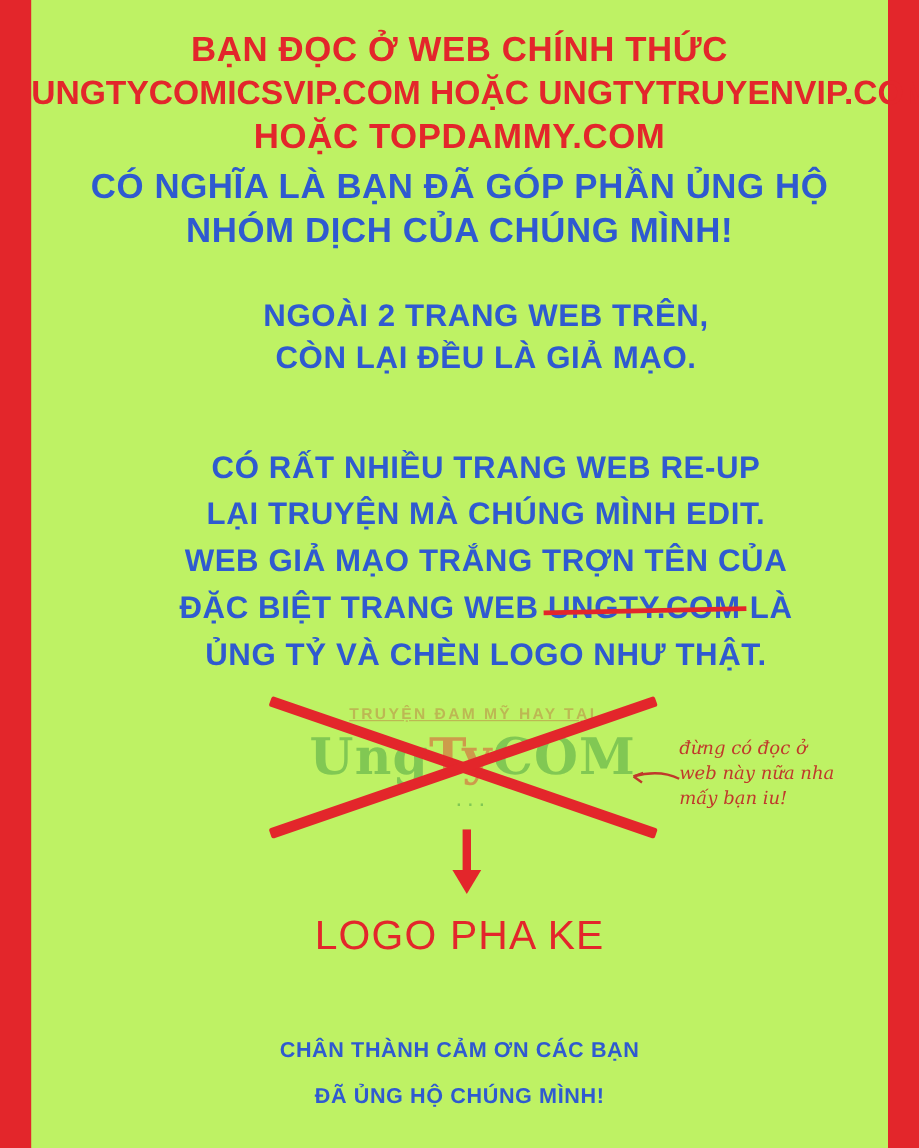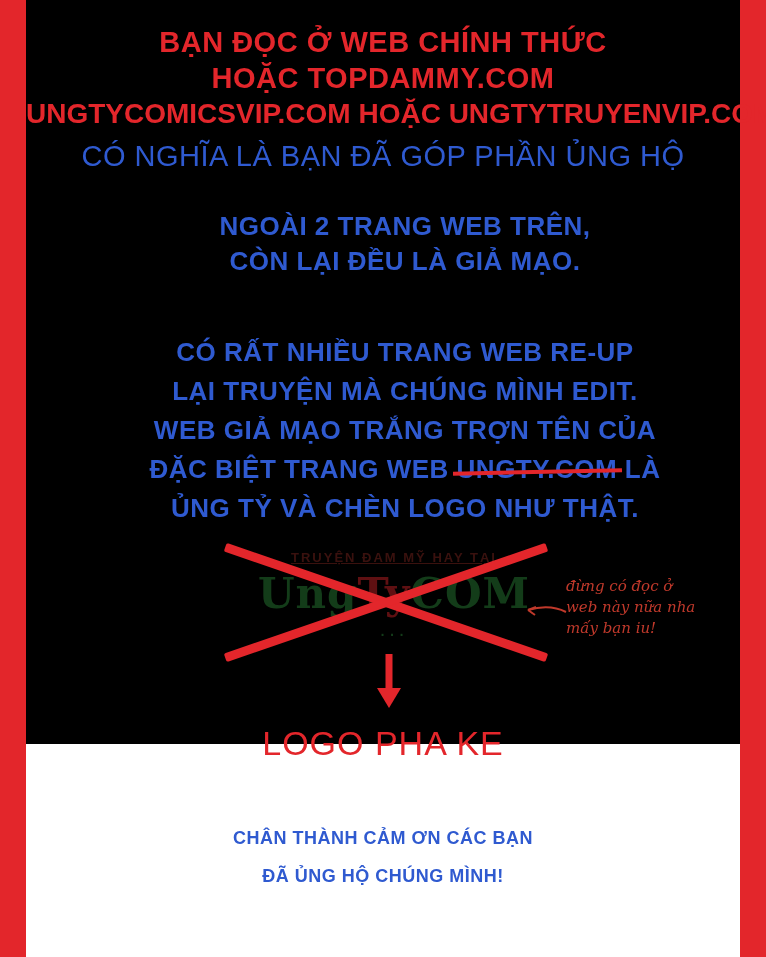--- a/index.html
+++ b/index.html
@@ -10,22 +10,22 @@
     width: 766px;
     height: 957px;
     background: #ffffff;
     font-family: "Liberation Sans", sans-serif;
     overflow: hidden;
     position: relative;
   }
   .page {
     position: relative;
     width: 766px;
-    height: 744px;
-    background: #000000;
+    height: 957px;
+    background: #bef264;
     box-sizing: border-box;
   }
   .edge {
     position: absolute;
     top: 0;
     width: 26px;
     height: 957px;
     background: #e3262b;
   }
   .edge-left { left: 0; }
@@ -63,21 +63,21 @@
     text-transform: uppercase;
   }
   .hdr .l2 { font-size: 28px; letter-spacing: 0px; }
 
   
   .hdr-blue {
     margin-top: 6px;
   }
   .hdr-blue .line {
     color: #2f5ad0;
-    font-weight: normal;
+    font-weight: bold;
     font-size: 29px;
     line-height: 37px;
     text-transform: uppercase;
   }
 
   
   .para {
     margin-top: 34px;
     color: #2f5ad0;
     font-weight: bold;
@@ -227,26 +227,27 @@
 
 <div class="page">
 
   <div class="edge edge-left"></div>
   <div class="edge edge-right"></div>
 
   <div class="content">
 
     <div class="block hdr">
       <span class="line">BẠN ĐỌC Ở WEB CHÍNH THỨC</span>
+      <span class="line l2">UNGTYCOMICSVIP.COM HOẶC UNGTYTRUYENVIP.COM</span>
       <span class="line">HOẶC TOPDAMMY.COM</span>
-      <span class="line l2">UNGTYCOMICSVIP.COM HOẶC UNGTYTRUYENVIP.COM</span>
     </div>
 
     <div class="block hdr-blue">
       <span class="line">CÓ NGHĨA LÀ BẠN ĐÃ GÓP PHẦN ỦNG HỘ</span>
+      <span class="line">NHÓM DỊCH CỦA CHÚNG MÌNH!</span>
     </div>
 
     <div class="block para">
       <span class="line">NGOÀI 2 TRANG WEB TRÊN,</span>
       <span class="line">CÒN LẠI ĐỀU LÀ GIẢ MẠO.</span>
     </div>
 
     <div class="block para para2">
       <span class="line">CÓ RẤT NHIỀU TRANG WEB RE-UP</span>
       <span class="line">LẠI TRUYỆN MÀ CHÚNG MÌNH EDIT.</span>

